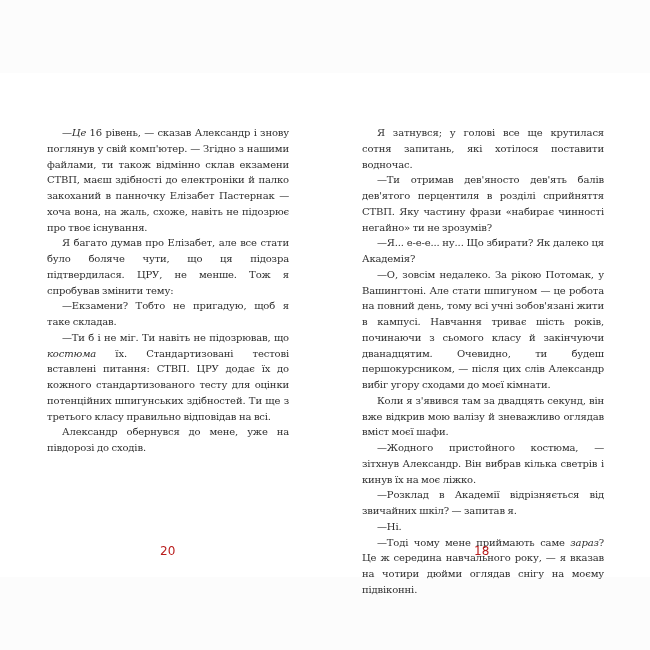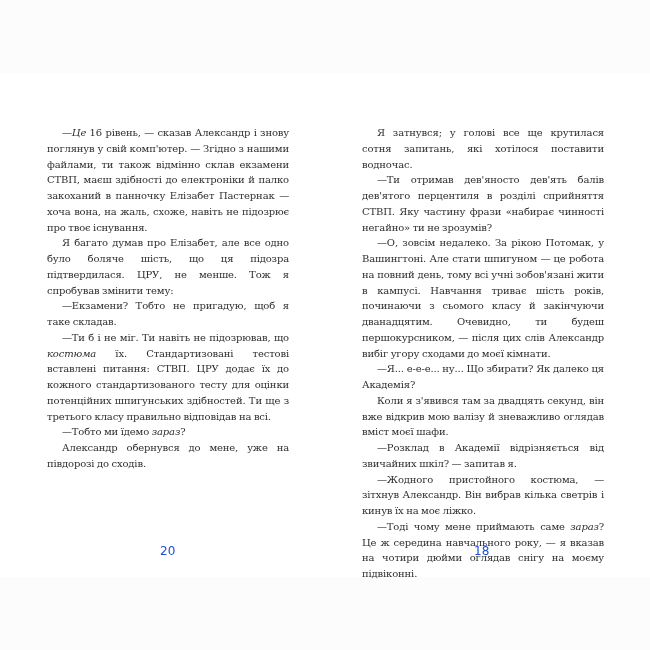--- a/index.html
+++ b/index.html
@@ -25,45 +25,45 @@
     color: #2e2e2e;
     text-align: justify;
     text-indent: 15px;
     letter-spacing: -0.15px;
     word-spacing: -0.4px;
     hyphens: manual;
   }
   .para em { font-style: italic; }
   .pagenum {
     position: absolute; top: 471px;
-    font-size: 12px; color: #1d4ed8;
+    font-size: 12px; color: #b91c1c;
     font-family: "DejaVu Sans", "Liberation Sans", sans-serif;
   }
   .pagenum.left { left: 160px; }
   .pagenum.right { left: 474px; }
 </style>
 </head>
 <body>
 
 <div class="spread">
   <div class="page left">
     <p class="para"><span>—</span><em>Це</em><span> 16 рівень, — сказав Александр і знову поглянув у свій комп'ютер. — Згідно з нашими файлами, ти також відмінно склав екзамени СТВП, маєш здібності до електроніки й палко закоханий в панночку Елізабет Пастернак — хоча вона, на жаль, схоже, навіть не підозрює про твоє існування.</span></p>
-    <p class="para"><span>Я багато думав про Елізабет, але все одно було боляче шість, що ця підозра підтвердилася. ЦРУ, не менше. Тож я спробував змінити тему:</span></p>
+    <p class="para"><span>Я багато думав про Елізабет, але все стати було боляче чути, що ця підозра підтвердилася. ЦРУ, не менше. Тож я спробував змінити тему:</span></p>
     <p class="para"><span>—Екзамени? Тобто не пригадую, щоб я таке складав.</span></p>
     <p class="para"><span>—Ти б і не міг. Ти навіть не підозрював, що </span><em>костюма</em><span> їх. Стандартизовані тестові вставлені питання: СТВП. ЦРУ додає їх до кожного стандартизованого тесту для оцінки потенційних шпигунських здібностей. Ти ще з третього класу правильно відповідав на всі.</span></p>
-    <p class="para"><span>—Тобто ми їдемо </span><em>зараз</em><span>?</span></p>
     <p class="para"><span>Александр обернувся до мене, уже на півдорозі до сходів.</span></p>
   </div>
 
   <div class="page right">
     <p class="para"><span>Я затнувся; у голові все ще крутилася сотня запитань, які хотілося поставити водночас.</span></p>
     <p class="para"><span>—Ти отримав дев'яносто дев'ять балів дев'ятого перцентиля в розділі сприйняття СТВП. Яку частину фрази «набирає чинності негайно» ти не зрозумів?</span></p>
+    <p class="para"><span>—Я... е-е-е... ну... Що збирати? Як далеко ця Академія?</span></p>
     <p class="para"><span>—О, зовсім недалеко. За рікою Потомак, у Вашингтоні. Але стати шпигуном — це робота на повний день, тому всі учні зобов'язані жити в кампусі. Навчання триває шість років, починаючи з сьомого класу й закінчуючи дванадцятим. Очевидно, ти будеш першокурсником, — після цих слів Александр вибіг угору сходами до моєї кімнати.</span></p>
-    <p class="para"><span>—Я... е-е-е... ну... Що збирати? Як далеко ця Академія?</span></p>
     <p class="para"><span>Коли я з'явився там за двадцять секунд, він вже відкрив мою валізу й зневажливо оглядав вміст моєї шафи.</span></p>
+    <p class="para"><span>—Жодного пристойного костюма, — зітхнув Александр. Він вибрав кілька светрів і кинув їх на моє ліжко.</span></p>
     <p class="para"><span>—Розклад в Академії відрізняється від звичайних шкіл? — запитав я.</span></p>
-    <p class="para"><span>—Жодного пристойного костюма, — зітхнув Александр. Він вибрав кілька светрів і кинув їх на моє ліжко.</span></p>
+    <p class="para"><span>—Ні.</span></p>
     <p class="para"><span>—Тоді чому мене приймають саме </span><em>зараз</em><span>? Це ж середина навчального року, — я вказав на чотири дюйми оглядав снігу на моєму підвіконні.</span></p>
   </div>
 
   <div class="pagenum left">20</div>
   <div class="pagenum right">18</div>
 </div>
 
 </body></html>

